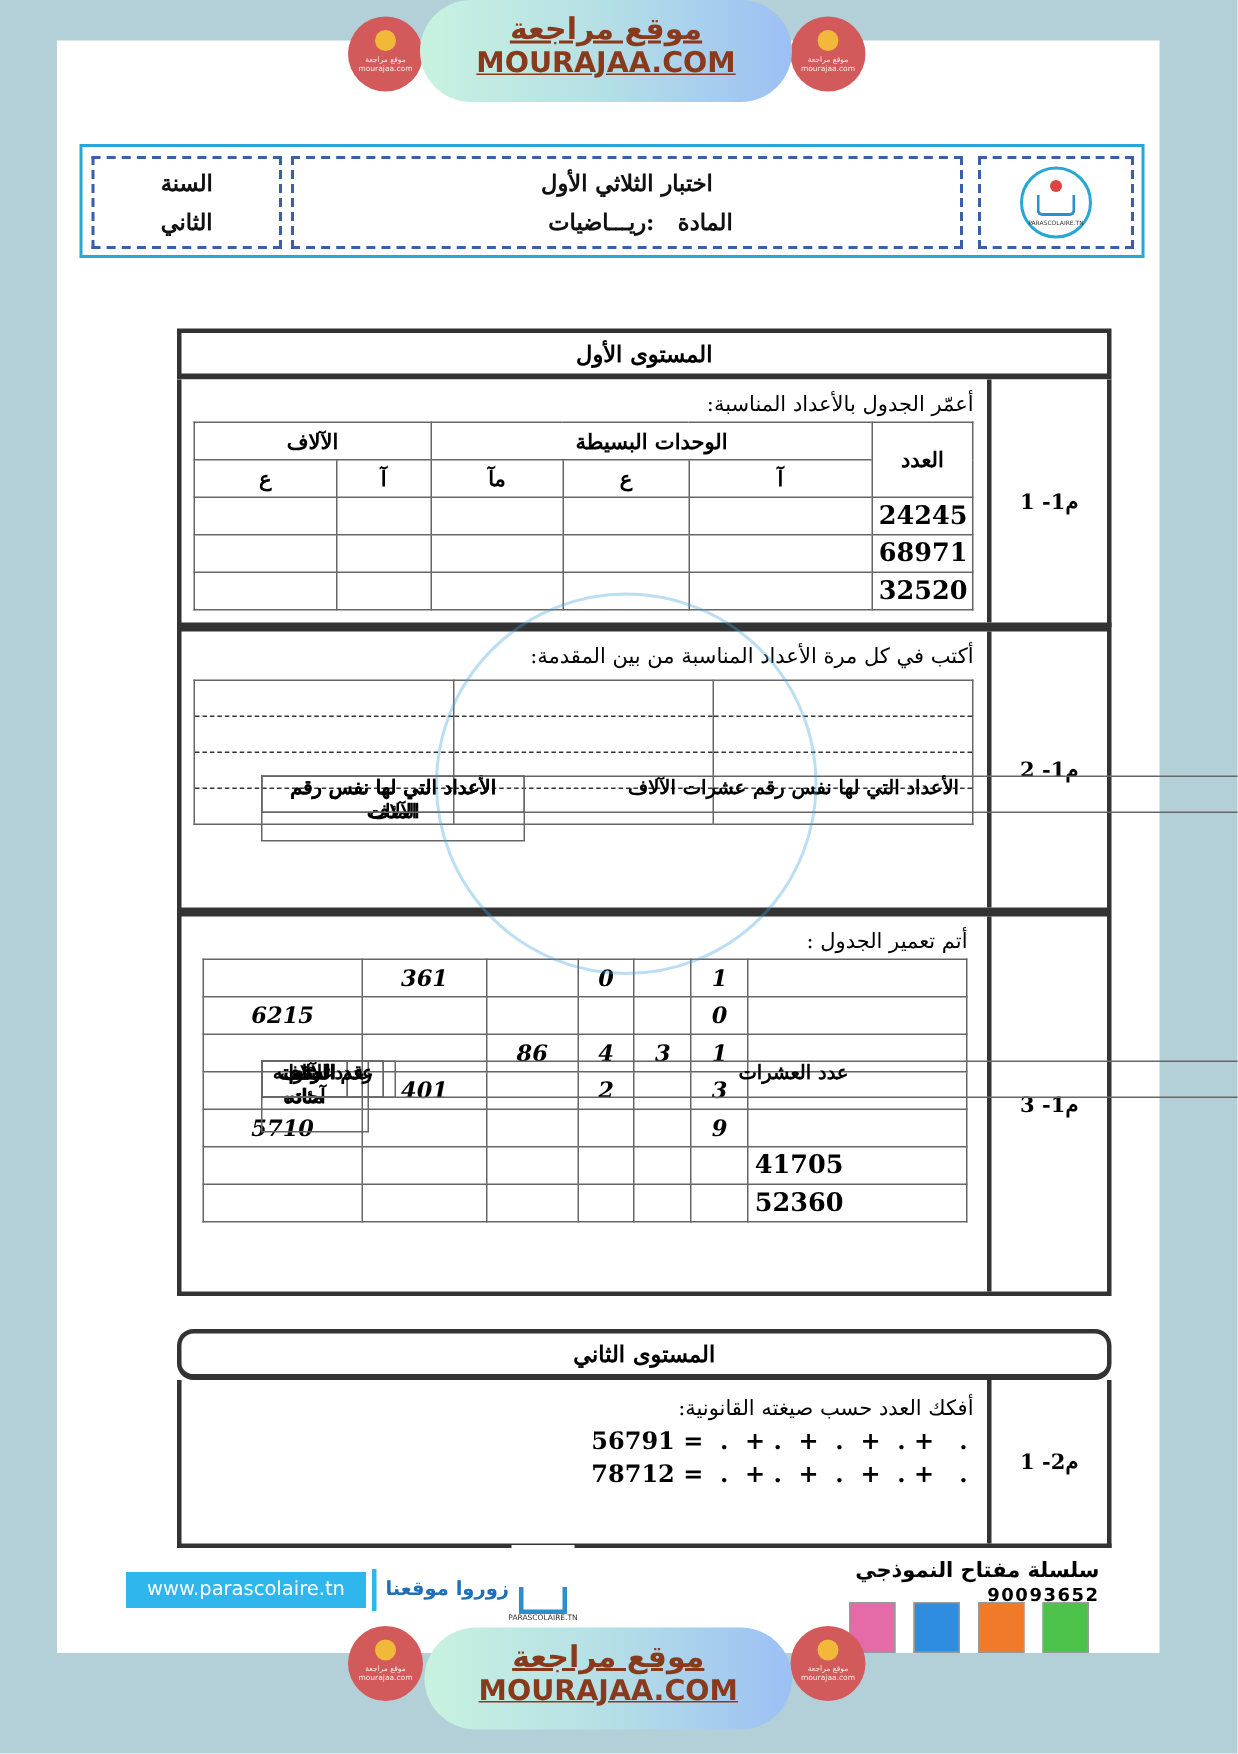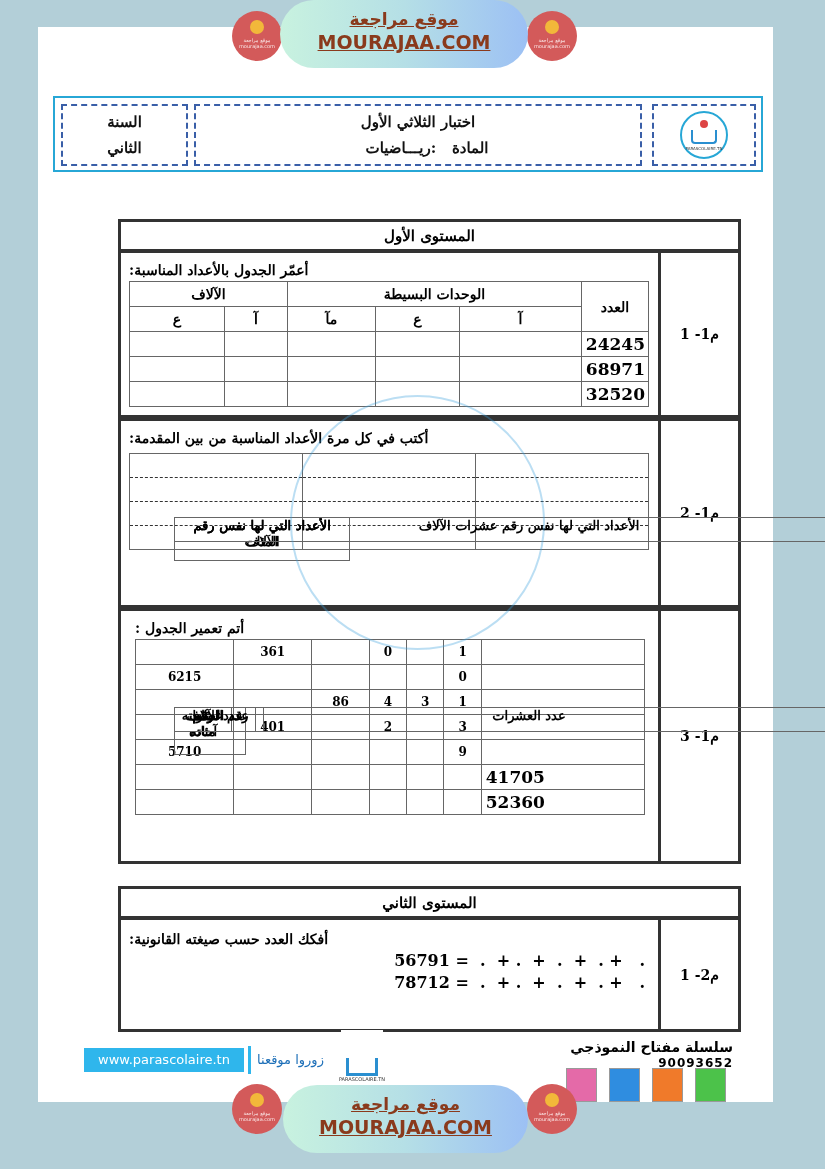--- a/index.html
+++ b/index.html
@@ -18,21 +18,21 @@
     position: absolute; left: 280px; width: 248px; height: 68px;
     border-radius: 34px;
     background: linear-gradient(90deg, #c8f2df 0%, #b5dfe6 50%, #9cc0f4 100%);
     text-align: center;
     font-family: "DejaVu Sans", sans-serif;
     color: #8a3a1c; font-weight: bold;
     z-index: 3;
   }
   .banner.top { top: 0; }
   .banner.bottom { top: 1085px; left: 283px; width: 245px; }
-  .banner .ar { font-size: 17px; text-decoration: underline; display: block; margin-top: 8px; line-height: 22px; }
+  .banner .ar { font-size: 20px; text-decoration: underline; display: block; margin-top: 8px; line-height: 22px; }
   .banner .en { font-size: 19px; text-decoration: underline; display: block; line-height: 24px; }
   .badge {
     position: absolute; width: 50px; height: 50px; border-radius: 50%;
     background: #d35a5a; z-index: 3;
     display: flex; flex-direction: column; align-items: center; justify-content: center;
   }
   .badge .dot { width: 14px; height: 14px; border-radius: 50%; background: #f2b83a; margin-top: -4px; }
   .badge .t { font-size: 5px; color: #fbe9e9; font-family: "DejaVu Sans", sans-serif; margin-top: 3px; line-height: 6px; text-align:center; }
   .badge.tl { left: 232px; top: 11px; }
   .badge.tr { left: 527px; top: 11px; }
@@ -68,47 +68,47 @@
     position: absolute; right: 0; top: 0; bottom: 0; width: 80px;
     border-left: 3px solid #333;
     display: flex; align-items: center; justify-content: center;
     font-size: 14px; font-weight: bold; direction: rtl;
   }
   .row-block .content {
     position: absolute; left: 0; top: 0; bottom: 0; right: 83px;
     padding: 6px 6px 6px 8px;
   }
   .q {
-    direction: rtl; text-align: left; font-weight: bold; font-size: 14px; line-height: 22px;
+    direction: rtl; text-align: right; font-weight: normal; font-size: 14px; line-height: 22px;
   }
   table.g { border-collapse: collapse; direction: rtl; width: 100%; }
   table.g td { border: 1px solid #666; text-align: center; font-weight: bold; font-size: 14px; height: 25px; padding: 0 3px; }
   table.g td.num { font-size: 17px; text-align: left; padding-left: 4px; }
-  table.g td.v { font-size: 12px; }
+  table.g td.v { font-size: 15px; font-style: italic; }
   table.g td.hdr { font-size: 13px; line-height: 16px; }
   .dash-line { border-bottom: 1px dashed #333; height: 24px; }
 
   .decomp { direction: ltr; font-weight: bold; font-size: 16px; line-height: 22px; text-align: right; padding-right: 4px; white-space: pre; }
 
   
   .wm-circle {
     position: absolute; left: 290px; top: 395px; width: 255px; height: 255px;
     border-radius: 50%; border: 2px solid rgba(60,160,220,0.35);
     z-index: 2; pointer-events: none;
   }
 
   
   .para-url {
     position: absolute; left: 84px; top: 1048px; width: 160px; height: 24px;
     background: #2fb6ec; color: #fff; font-family: "DejaVu Sans", sans-serif; font-size: 13px;
     line-height: 24px; padding-left: 14px;
   }
   .visit {
     position: absolute; left: 248px; top: 1046px; font-family: "DejaVu Sans", sans-serif;
-    font-weight: normal; color: #1d6fb8; font-size: 13px; direction: rtl; line-height: 28px;
+    font-weight: bold; color: #1d6fb8; font-size: 13px; direction: rtl; line-height: 28px;
     border-left: 3px solid #2fb6ec; padding-left: 6px;
   }
   .para-logo {
     position: absolute; left: 341px; top: 1030px; width: 42px; height: 52px;
     display:flex; flex-direction:column; align-items:center; justify-content:flex-end; background:#fff;
   }
   .para-logo .book { width: 32px; height: 18px; border: 3px solid #2a8fd0; border-top:none; }
   .para-logo .t { font-size: 5px; color:#333; font-family:"DejaVu Sans",sans-serif; }
   .series {
     position: absolute; left: 558px; top: 1038px; width: 175px; text-align: right;
@@ -316,21 +316,21 @@
             <td class="v"></td>
             <td class="v"></td>
             <td class="v"></td>
             <td class="v"></td>
           </tr>
     </tbody>
       </table>
   </div>
 </div>
 
-<div class="section-title" style="top:886px;">المستوى الثاني</div>
+<div class="section-title" style="top:886px;border-radius:11px;">المستوى الثاني</div>
 <div class="row-block" style="top:920px; height:112px;">
   <div class="label-cell">م2- 1</div>
   <div class="content" style="padding-top:8px;">
     <div class="q">أفكك العدد حسب صيغته القانونية:</div>
     <div class="decomp">56791 =  .  + .  +  .  +  . +   .</div>
     <div class="decomp">78712 =  .  + .  +  .  +  . +   .</div>
   </div>
 </div>
 
 <div class="para-url">www.parascolaire.tn</div>

